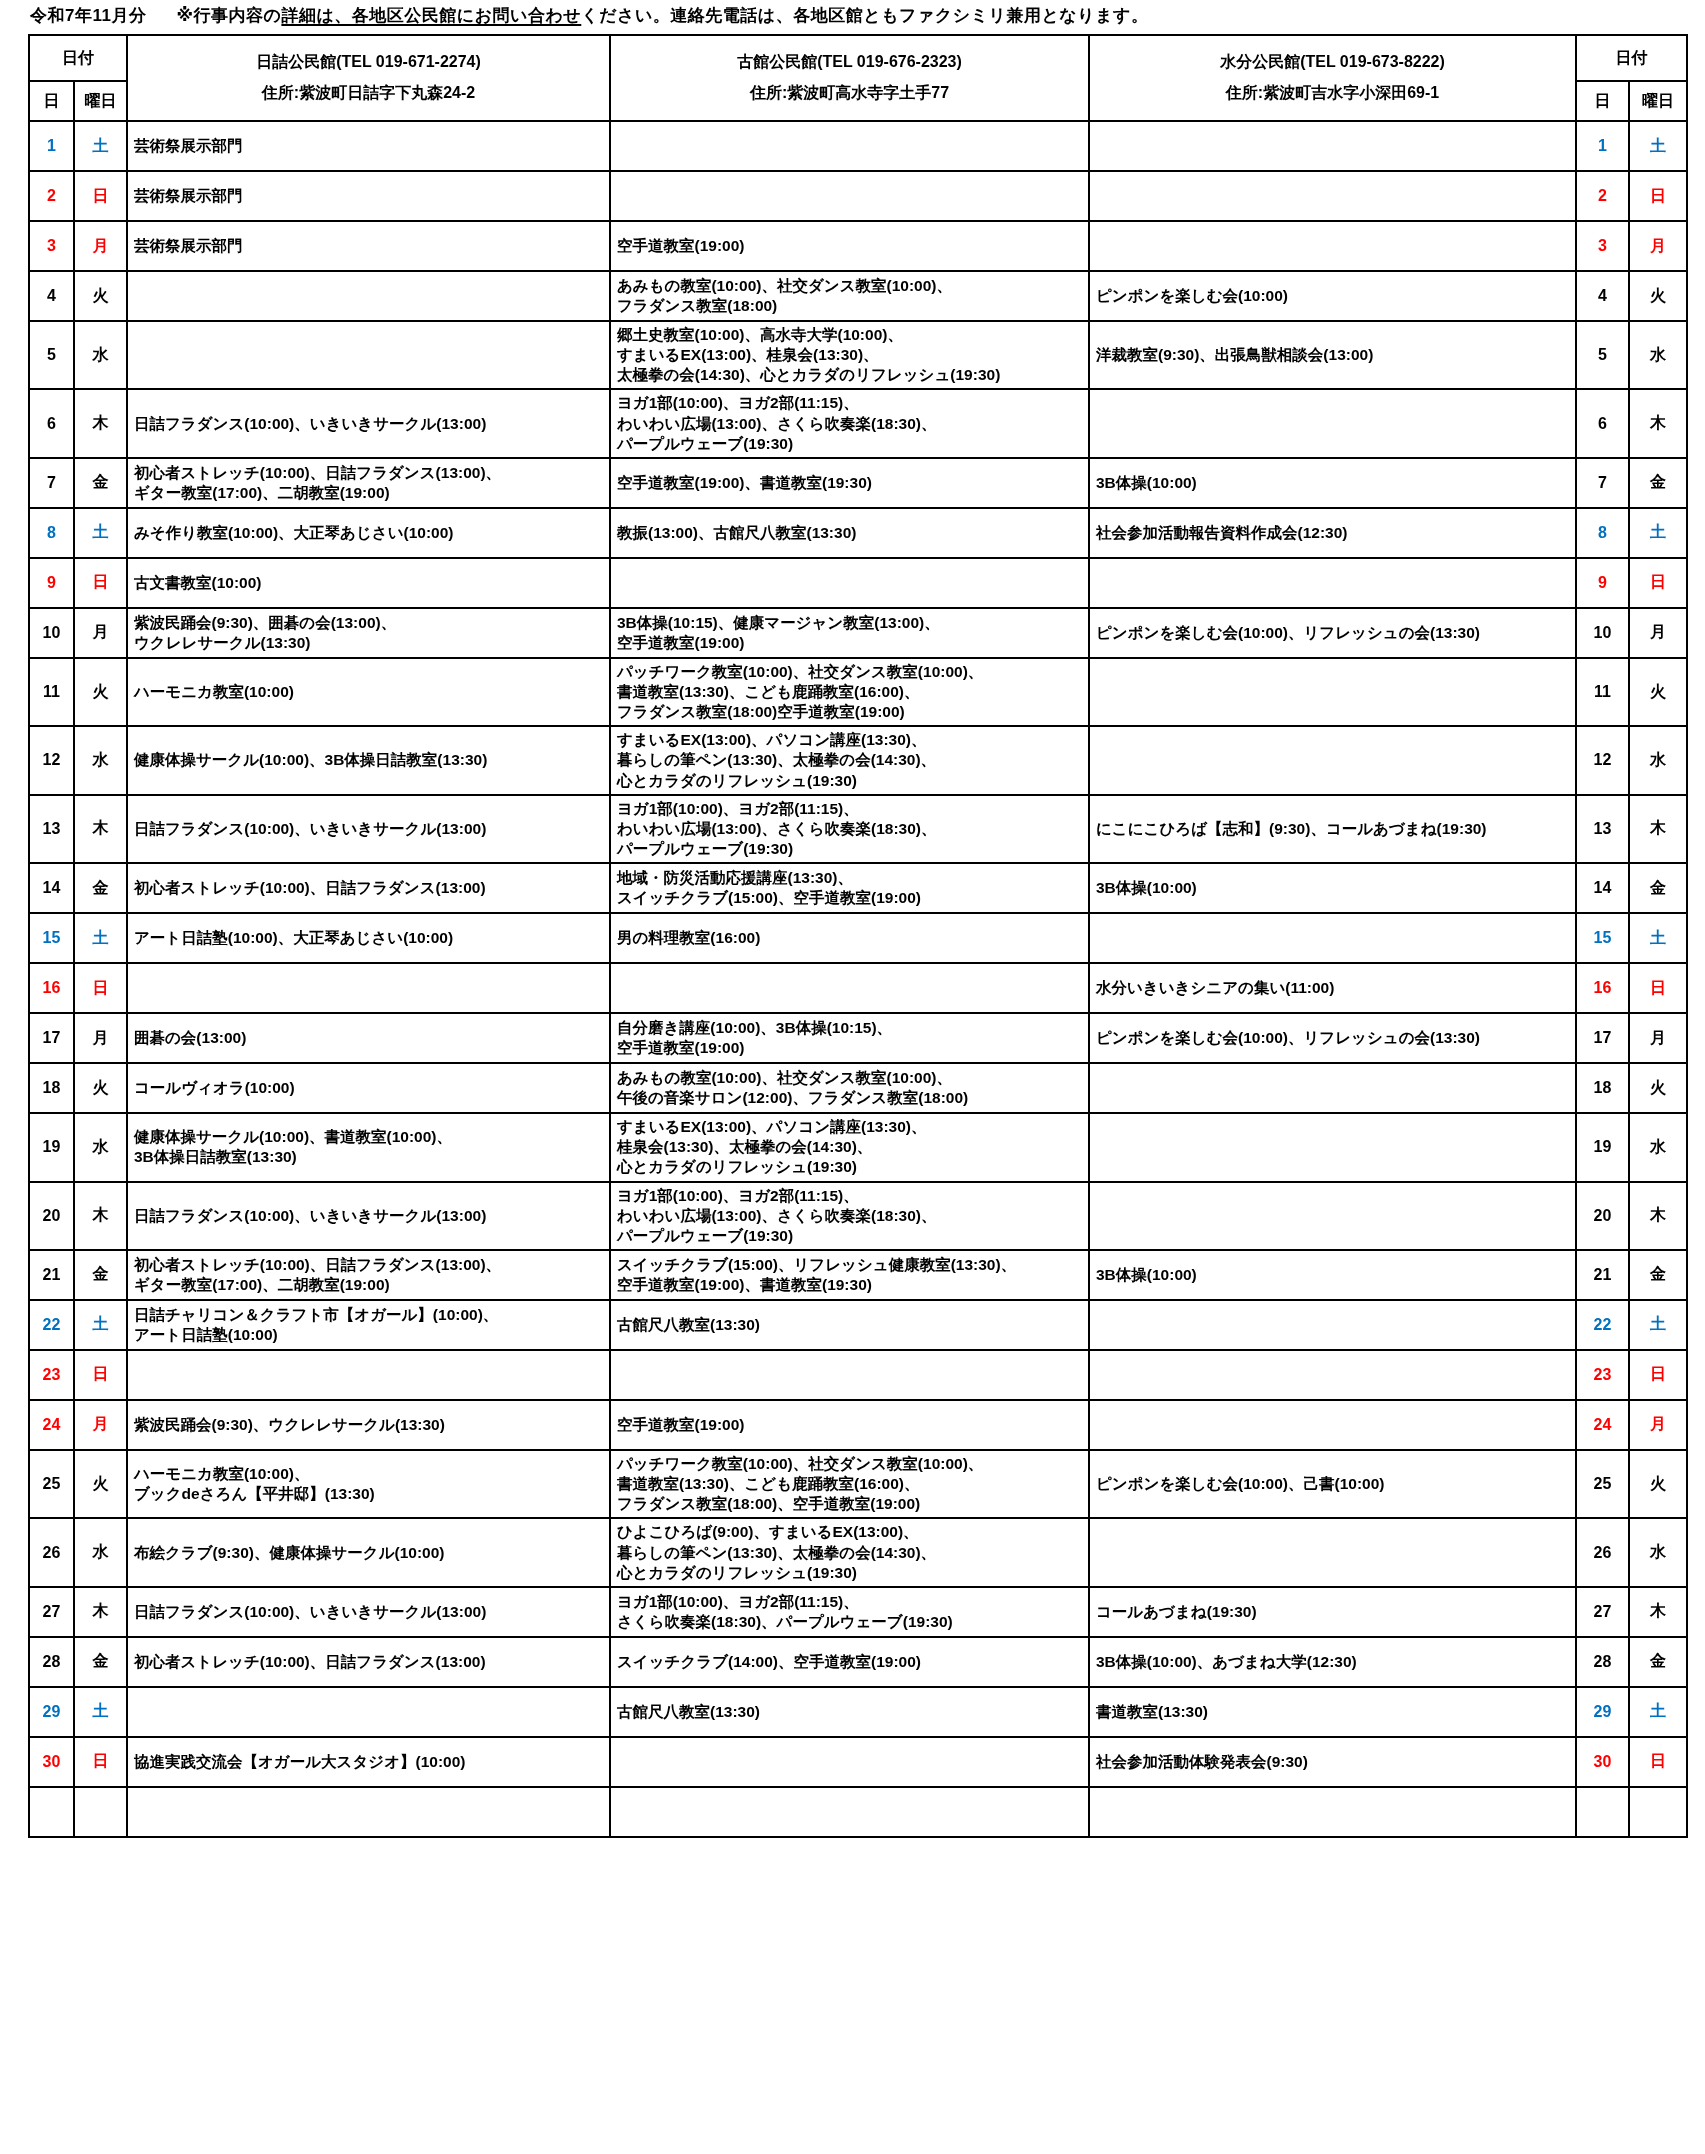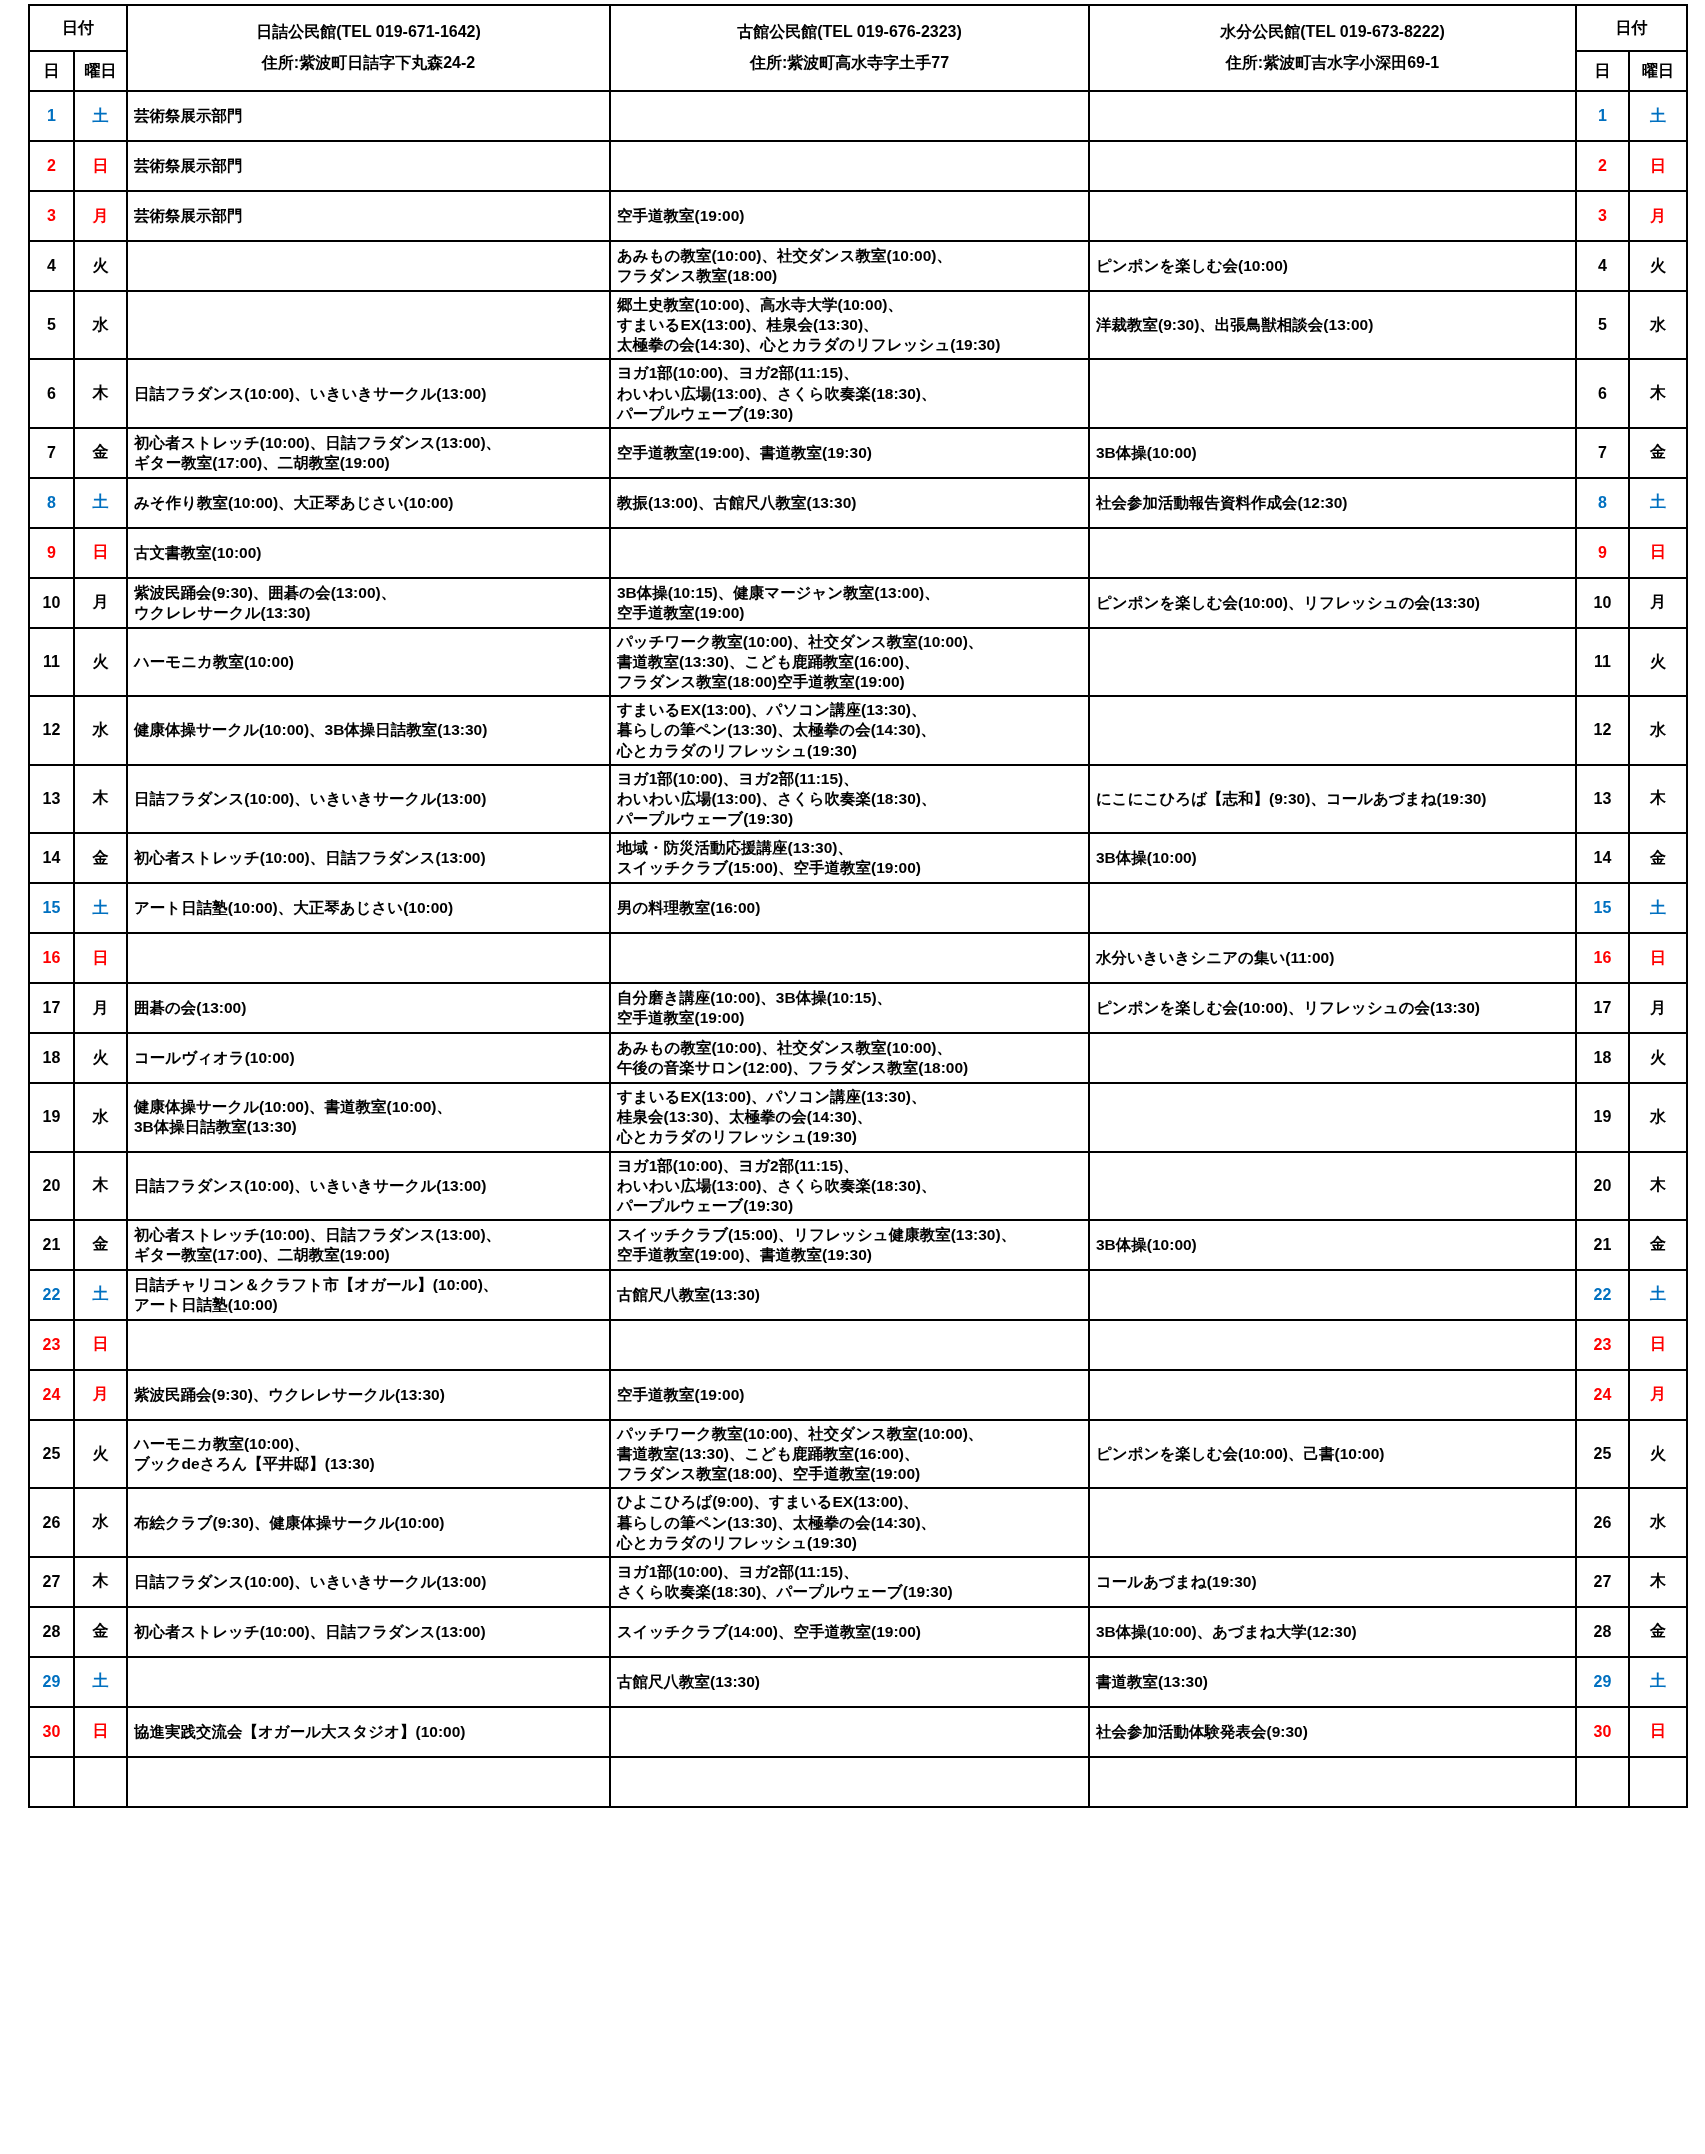--- a/index.html
+++ b/index.html
@@ -69,36 +69,39 @@
     font-weight:bold;
     margin:6px 0 0 2px;
   }
 </style>
 </head>
 <body>
 
 <div class="page">
 
 
+  <div class="subtitle">
+    <span>令和7年11月分</span><span class="gap"></span><span>※行事内容の</span><span class="u">詳細は、各地区公民館にお問い合わせ</span><span>ください。連絡先電話は、各地区館ともファクシミリ兼用となります。</span>
+  </div>
 
   <table class="sched">
     <colgroup>
       <col style="width:45px">
         <col style="width:53px">
       <col style="width:483px">
         <col style="width:479px">
         <col style="width:487px">
       <col style="width:53px">
         <col style="width:58px">
     </colgroup>
     <thead>
       <tr class="h1">
         <th colspan="2">日付</th>
         <th rowspan="2" class="center-head">
-          <div class="cname">日詰公民館(TEL 019-671-1642)</div>
+          <div class="cname">日詰公民館(TEL 019-671-2274)</div>
           <div class="caddr">住所:紫波町日詰字下丸森24-2</div>
         </th>
         <th rowspan="2" class="center-head">
           <div class="cname">古館公民館(TEL 019-676-2323)</div>
           <div class="caddr">住所:紫波町高水寺字土手77</div>
         </th>
         <th rowspan="2" class="center-head">
           <div class="cname">水分公民館(TEL 019-673-8222)</div>
           <div class="caddr">住所:紫波町吉水字小深田69-1</div>
         </th>

